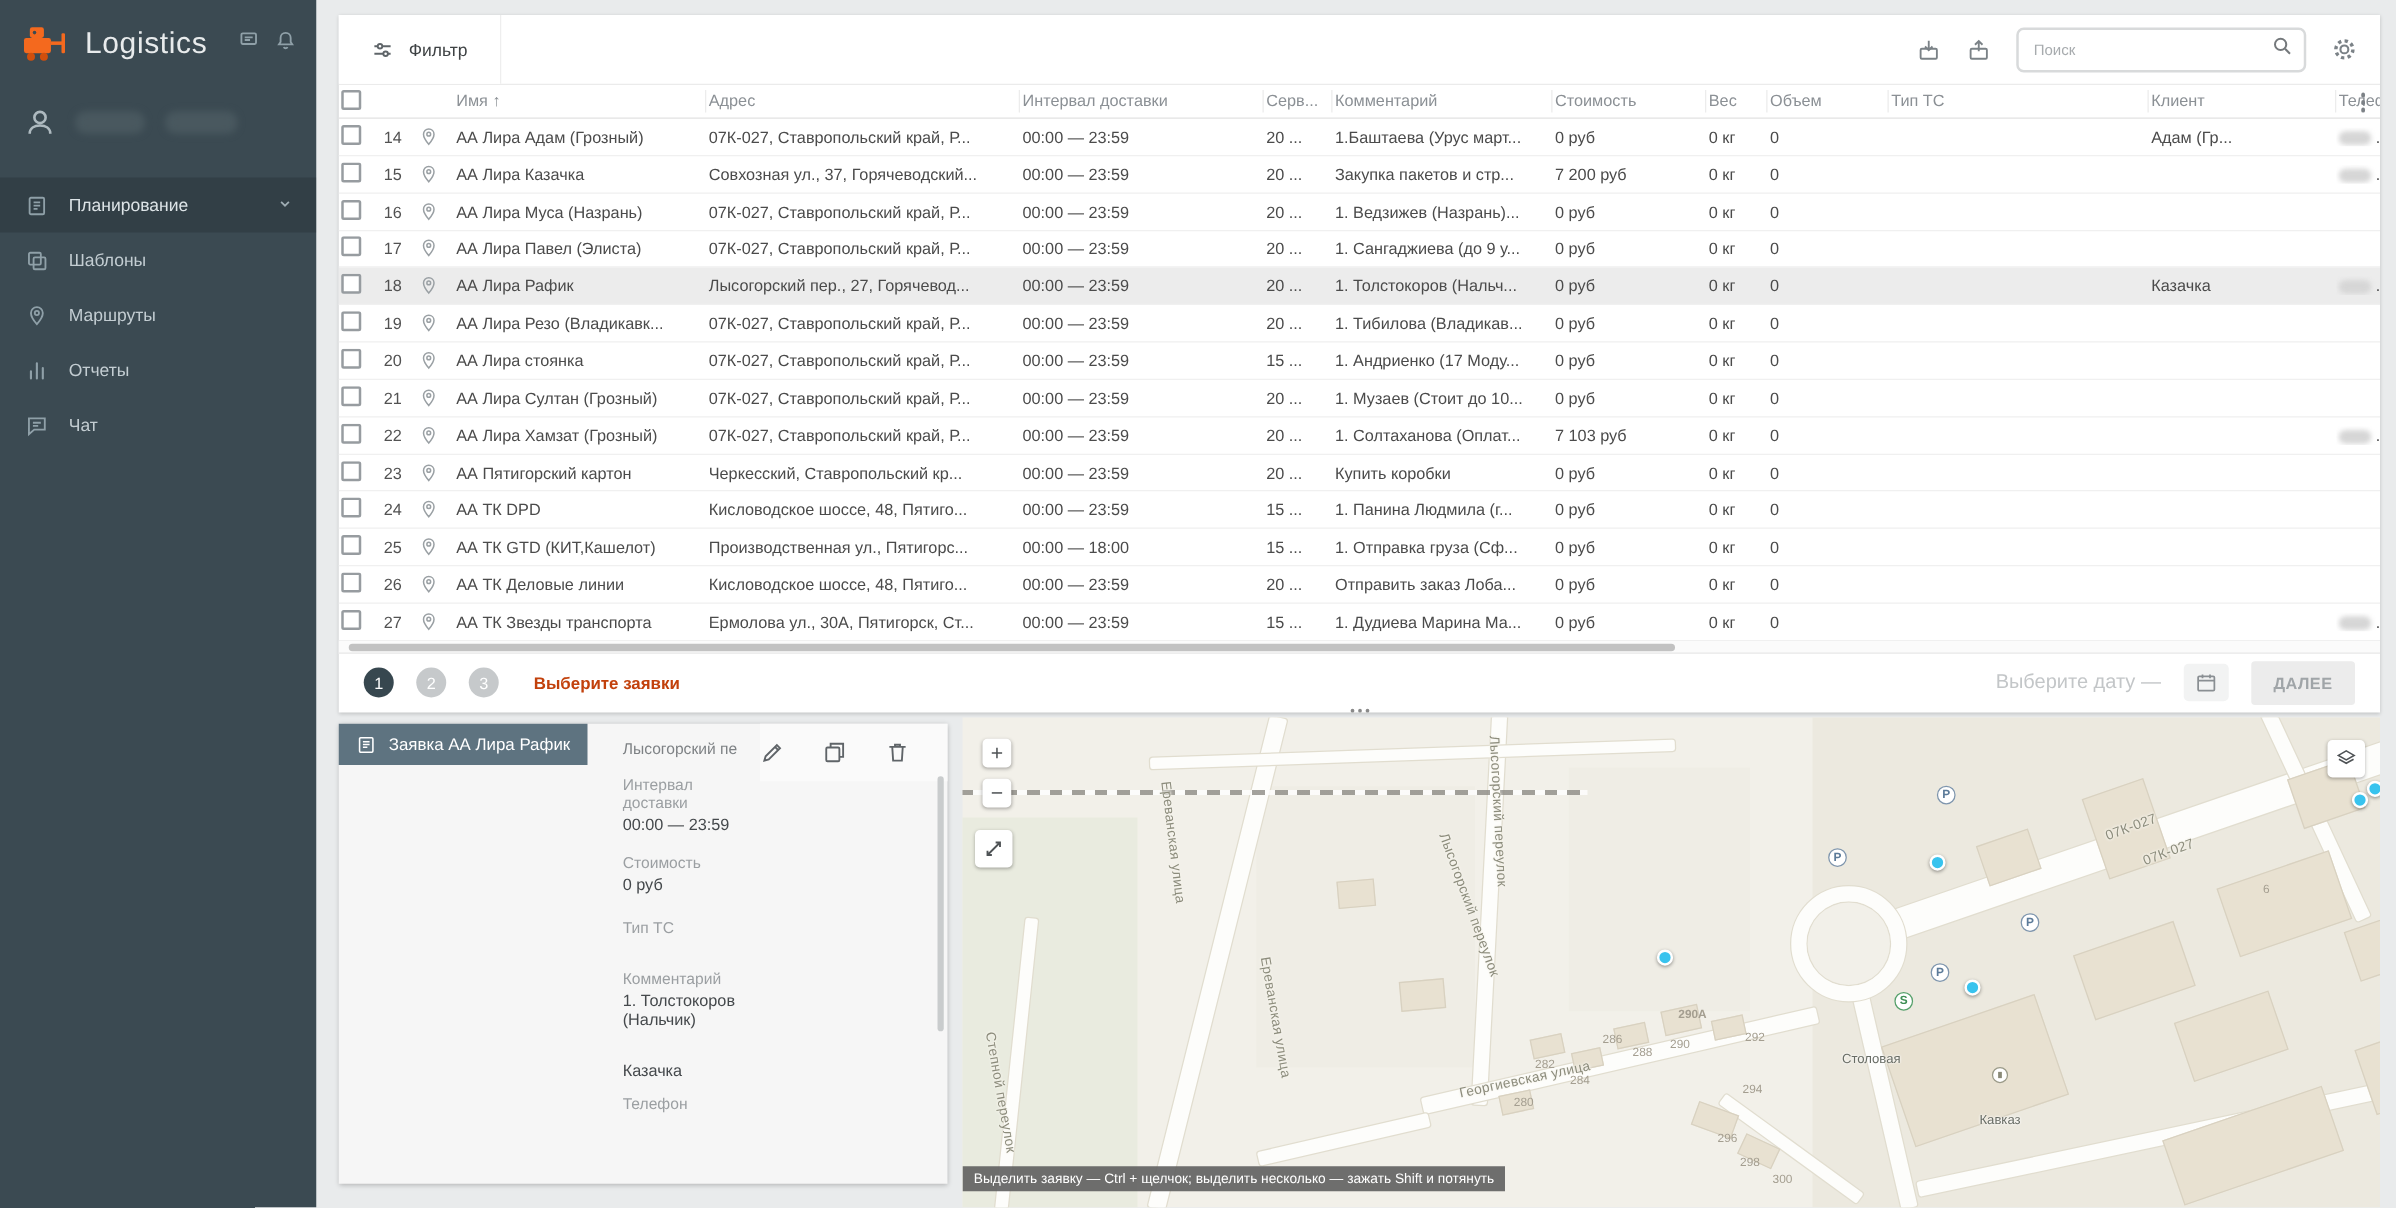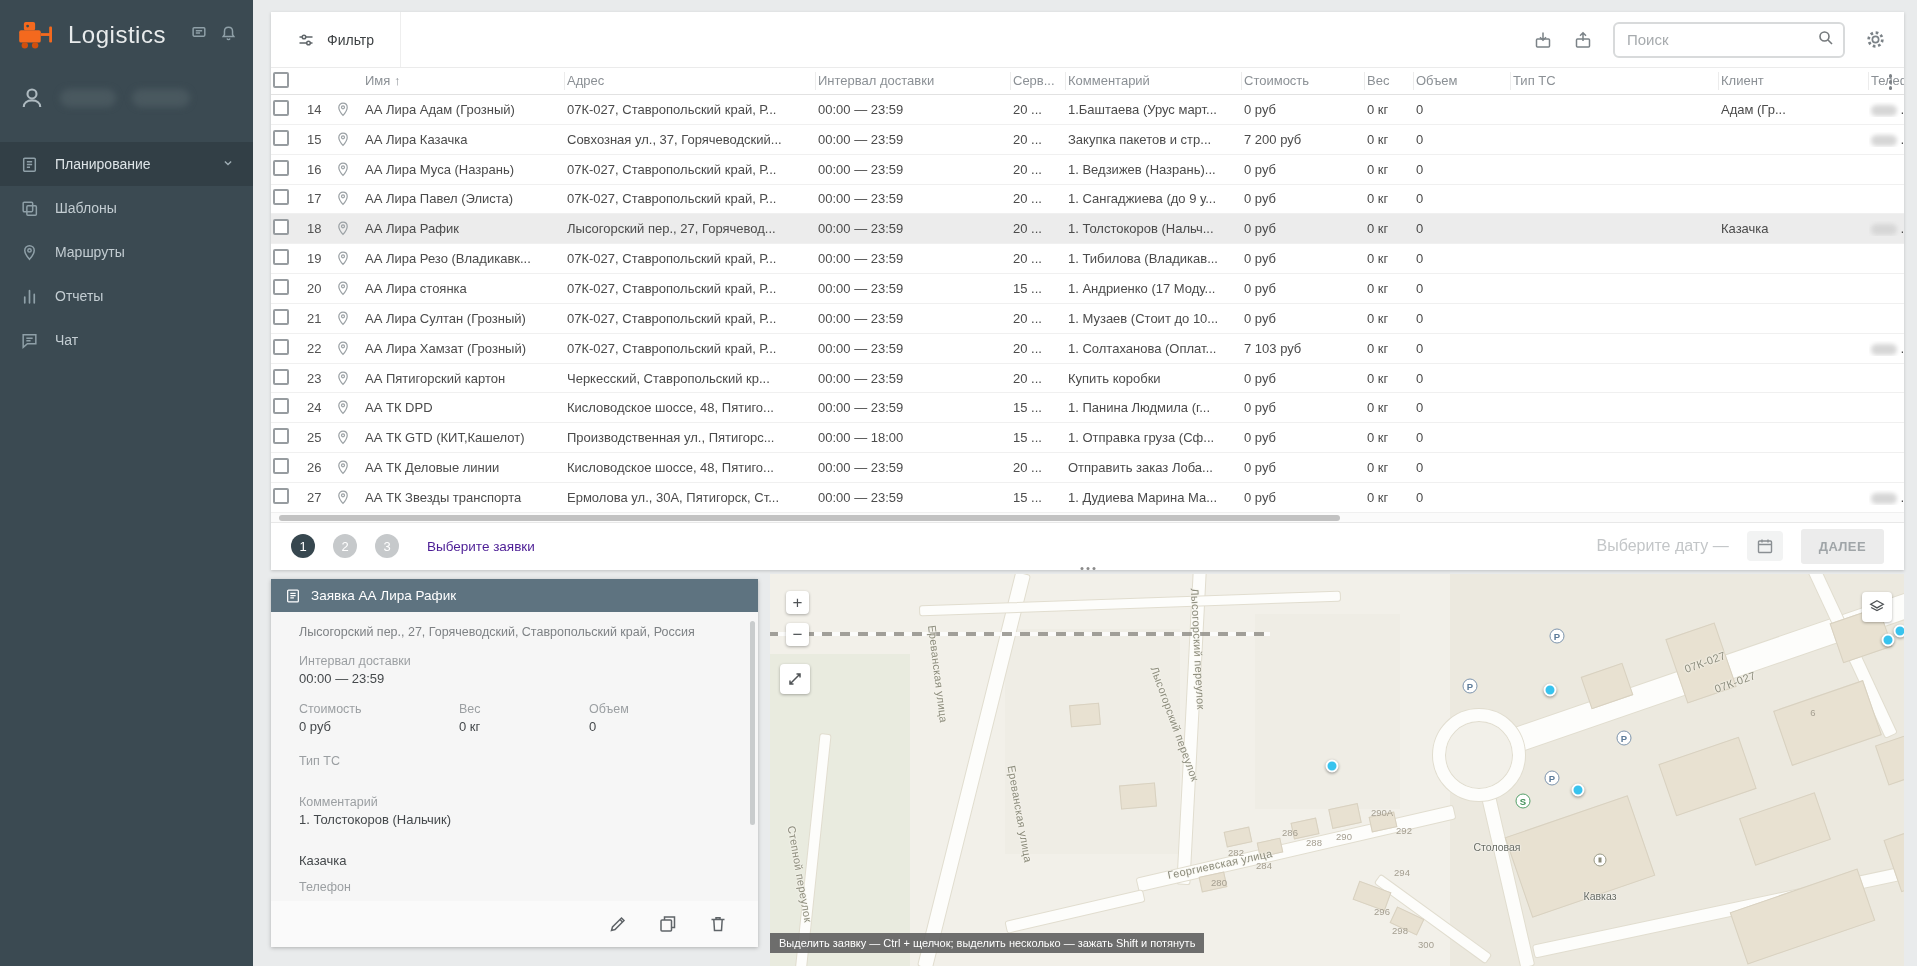--- a/index.html
+++ b/index.html
@@ -23,21 +23,21 @@
   
   .main { position:absolute; left:253px; top:0; width:1367px; height:100%; }
   .card { position:absolute; left:18px; top:12px; width:1633px; height:558px; background:#fff;
           box-shadow:0 1px 3px rgba(0,0,0,.18); display:flex; flex-direction:column; }
   .toolbar { height:56px; display:flex; align-items:center; border-bottom:1px solid #ebebeb; flex:0 0 auto; }
   .filter-btn { display:flex; align-items:center; gap:12px; padding:0 26px; height:100%; font-size:14px;
                 color:#3e4244; border-right:1px solid #eeeeee; cursor:pointer; background:#fff; border-top:0; border-bottom:0; border-left:0; }
   .toolbar-right { margin-left:auto; display:flex; align-items:center; gap:20px; padding-right:18px; }
   .icon-btn { background:none; border:none; color:#7b8287; cursor:pointer; display:flex; align-items:center; }
   .search { width:232px; height:36px; border:2px solid #d8dadb; border-radius:6px; display:flex; align-items:center; padding:0 8px 0 12px; }
-  .search input { border:0; outline:0; flex:1; min-width:0; font-size:15px; color:#333; font-family:"Liberation Sans",sans-serif; }
+  .search input { border:0; outline:0; flex:1; min-width:0; font-size:12px; color:#333; font-family:"Liberation Sans",sans-serif; }
   .search input::placeholder { color:#a7abae; }
 
   
   .table { --cols: 34px 30px 28px 202px 251px 195px 55px 176px 123px 49px 97px 208px 150px minmax(0,1fr); flex:0 0 auto; }
   .thead { display:grid; grid-template-columns:var(--cols); height:27px; align-items:center;
            color:#8b9095; font-size:13px; border-bottom:1px solid #e2e2e2; position:relative; }
   .thead .th { padding:0 6px 0 2px; white-space:nowrap; overflow:hidden; height:18px; line-height:18px; }
   .thead .th.sep { border-right:1px solid #ececec; }
   .checkbox { display:inline-block; width:16px; height:16px; border:2px solid #979ca0; border-radius:2px; background:#fff; cursor:pointer; }
   .c-check { padding-left:10px; }
@@ -52,35 +52,35 @@
   .vdots { position:absolute; right:8px; top:2px; display:flex; flex-direction:column; gap:2.5px; padding:4px; cursor:pointer; }
   .vdots i { width:3.5px; height:3.5px; border-radius:50%; background:#7d8辉287; background:#7d8287; display:block; }
   .hscroll { height:10px; background:#fbfbfb; border-bottom:1px solid #e8e8e8; position:relative; flex:0 0 auto; }
   .hscroll .thumb { position:absolute; left:8px; top:2px; height:6px; width:65%; background:#c2c2c2; border-radius:3px; cursor:pointer; }
 
   
   .stepper { height:47px; display:flex; align-items:center; padding:0 20px; gap:18px; flex:0 0 auto; }
   .step { width:24px; height:24px; border-radius:50%; background:#c6c9cb; color:#fff; font-size:13px;
           display:flex; align-items:center; justify-content:center; flex:0 0 auto; }
   .step.active { background:#37474f; }
-  .step-hint { margin-left:10px; font-size:13.5px; color:#4c1d95; }
+  .step-hint { margin-left:10px; font-size:13.5px; color:#c2410c;font-weight:bold; }
   .stepper-right { margin-left:auto; display:flex; align-items:center; gap:18px; }
   .date-ph { color:#c3c6c8; font-size:16px; }
   .cal-btn { width:36px; height:30px; border:none; border-radius:4px; background:#f2f3f3; color:#8a8f93;
              display:flex; align-items:center; justify-content:center; cursor:pointer; }
   .next-btn { background:#ececec; color:#a0a5a8; font-size:13px; font-weight:bold; letter-spacing:.4px;
               padding:10px 18px; border:none; border-radius:3px; cursor:default; }
 
   
   .bottom { position:absolute; left:18px; top:574px; width:1633px; height:392px; display:flex; }
   .drag-dots { position:absolute; top:-7px; left:50%; transform:translateX(-50%); display:flex; gap:3px; z-index:6; cursor:row-resize; }
   .drag-dots i { width:3px; height:3px; border-radius:50%; background:#8a8a8a; display:block; }
 
   .panel { width:487px; flex:0 0 auto; margin-top:5px; height:368px; background:#f6f6f6;
-           box-shadow:0 1px 4px rgba(0,0,0,.25); display:flex; flex-direction:column; position:relative; }
+           box-shadow:0 1px 4px rgba(0,0,0,.25); display:flex; position:relative; }
   .panel-header { height:33px; background:#5e7380; color:#fff; display:flex; align-items:center; gap:10px;
                   padding:0 14px; font-size:13.5px; flex:0 0 auto; }
   .panel-body { flex:1; padding:13px 18px 0 28px; font-size:12.5px; color:#9b9fa2; overflow:hidden; }
   .panel-body .val { color:#45494c; font-size:13px; margin-top:3px; }
   .panel-address { color:#7e8285; font-size:12.5px; white-space:nowrap; overflow:hidden; }
   .fld { margin-top:15px; }
   .trio { display:grid; grid-template-columns:160px 130px 1fr; margin-top:16px; }
   .panel-client { margin-top:26px; color:#45494c; font-size:13px; }
   .panel-phone-label { margin-top:12px; }
   .panel-vscroll { position:absolute; right:3px; top:40px; bottom:52px; width:5px; }
@@ -726,21 +726,21 @@
           <div class="bld" style="left: 350px; top: 210px; width: 36px; height: 24px; transform: rotate(-5deg);"></div>
           <div class="bld" style="left: 300px; top: 130px; width: 30px; height: 22px; transform: rotate(-5deg);"></div>
           <div class="street-label" style="left: 168px; top: 100px; transform: translate(-50%, -50%) rotate(83deg);">Ереванская улица</div>
           <div class="street-label" style="left: 250px; top: 240px; transform: translate(-50%, -50%) rotate(80deg);">Ереванская улица</div>
           <div class="street-label" style="left: 428px; top: 75px; transform: translate(-50%, -50%) rotate(87deg);">Лысогорский переулок</div>
           <div class="street-label" style="left: 405px; top: 150px; transform: translate(-50%, -50%) rotate(70deg);">Лысогорский переулок</div>
           <div class="street-label" style="left: 450px; top: 290px; transform: translate(-50%, -50%) rotate(-12deg);">Георгиевская улица</div>
           <div class="street-label" style="left: 30px; top: 300px; transform: translate(-50%, -50%) rotate(80deg);">Степной переулок</div>
           <div class="street-label" style="left: 935px; top: 88px; transform: translate(-50%, -50%) rotate(-20deg);">07К-027</div>
           <div class="street-label" style="left: 965px; top: 108px; transform: translate(-50%, -50%) rotate(-20deg);">07К-027</div>
-          <div class="house-num" style="left: 612px; top: 238px;">290А</div>
+          <div class="house-num" style="left: 584px; top: 238px; font-weight: bold;">290А</div>
           <div class="house-num" style="left: 574px; top: 262px;">290</div>
           <div class="house-num" style="left: 634px; top: 256px;">292</div>
           <div class="house-num" style="left: 632px; top: 298px;">294</div>
           <div class="house-num" style="left: 544px; top: 268px;">288</div>
           <div class="house-num" style="left: 520px; top: 258px;">286</div>
           <div class="house-num" style="left: 494px; top: 291px;">284</div>
           <div class="house-num" style="left: 466px; top: 278px;">282</div>
           <div class="house-num" style="left: 449px; top: 308px;">280</div>
           <div class="house-num" style="left: 612px; top: 337px;">296</div>
           <div class="house-num" style="left: 630px; top: 356px;">298</div>

